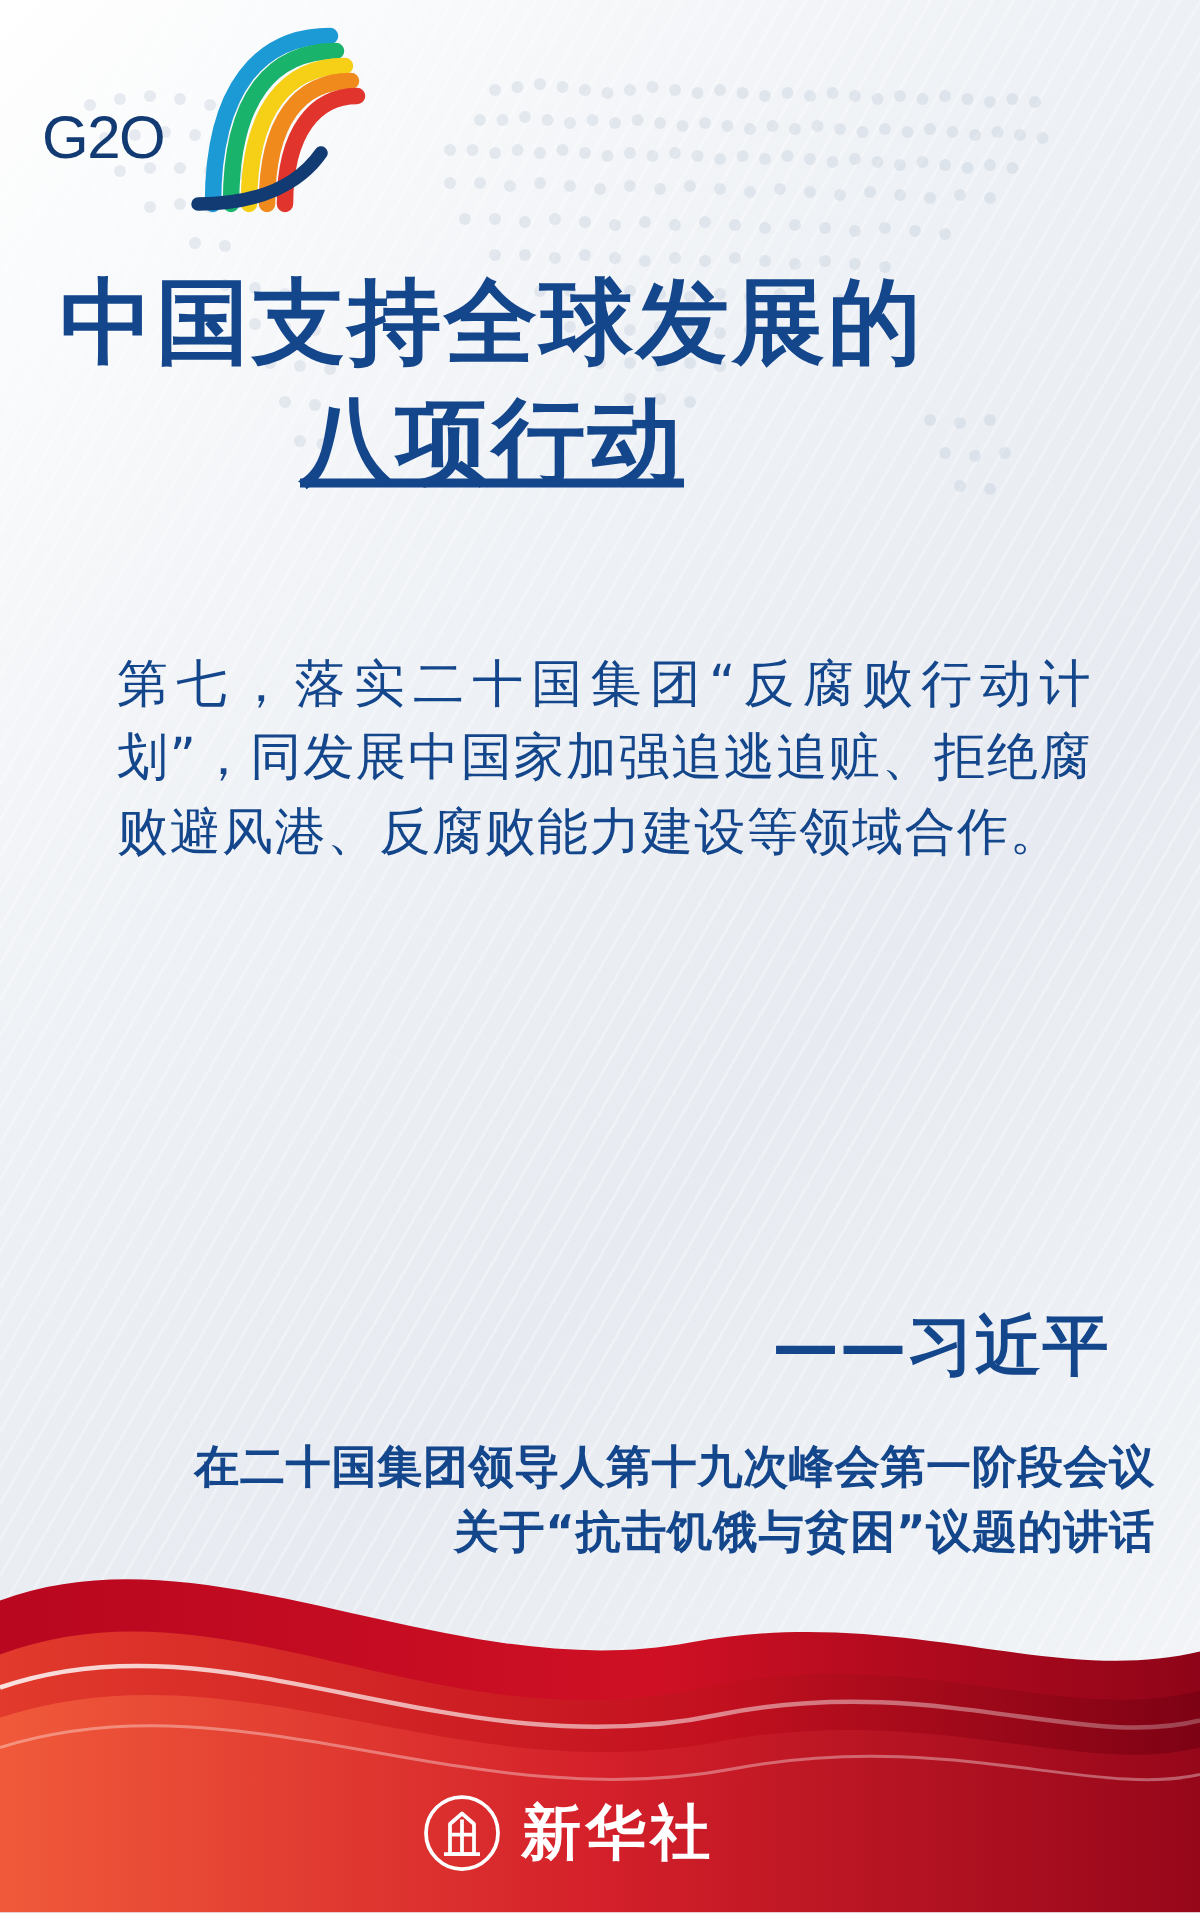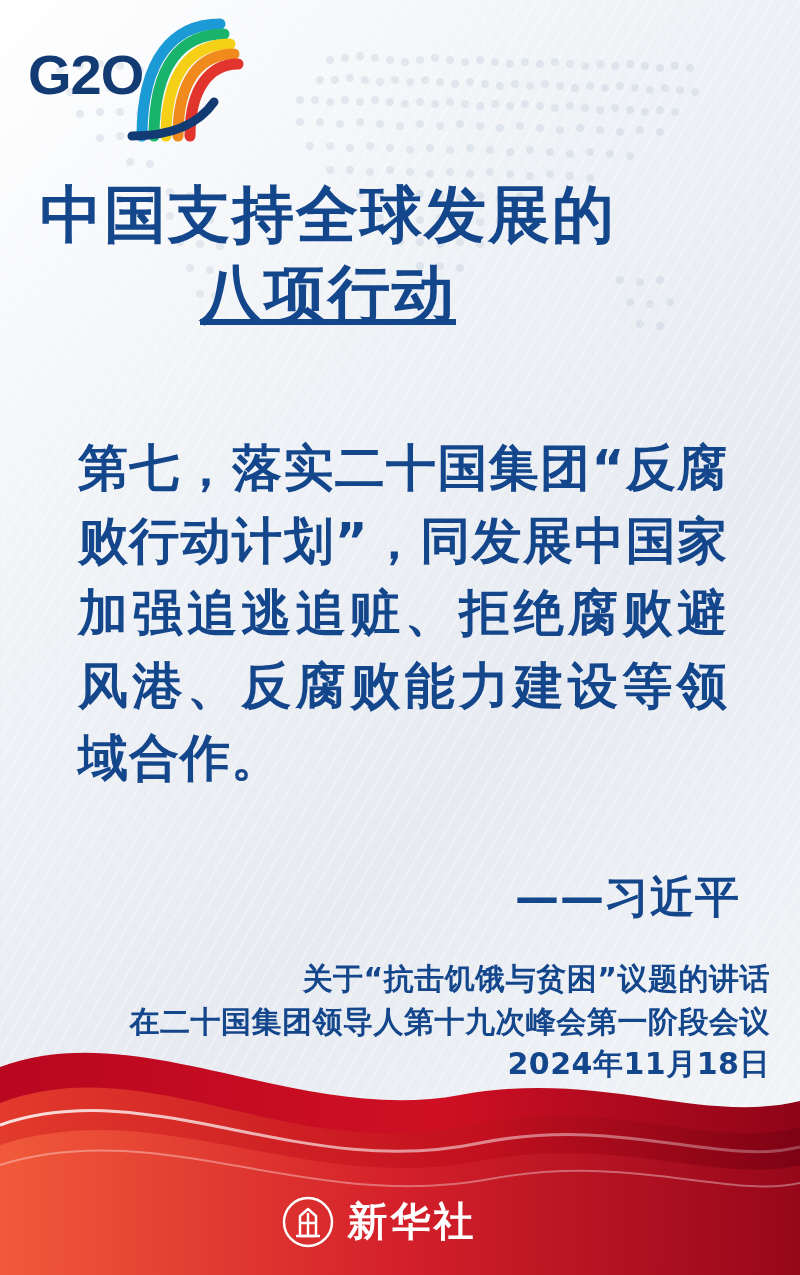--- a/index.html
+++ b/index.html
@@ -53,23 +53,23 @@
   .logo {
     position: absolute;
     top: 18px;
     left: 24px;
     width: 220px;
     height: 120px;
   }
   .logo-text {
     position: absolute;
     left: 4px;
-    top: 24px;
-    font-size: 56px;
-    font-weight: bold;
+    top: 52px;
+    font-size: 40px;
+    font-weight: normal;
     letter-spacing: -1px;
     color: #123b73;
     font-family: "Liberation Sans", sans-serif;
   }
 
   
   .headline {
     position: absolute;
     top: 175px;
     left: 0;
@@ -84,22 +84,22 @@
   }
   .headline .l2 { display: block; text-decoration: underline; }
 
   
   .quote {
     position: absolute;
     top: 432px;
     left: 78px;
     width: 650px;
     color: #14468c;
-    font-size: 50px;
-    font-weight: bold;
+    font-size: 34px;
+    font-weight: normal;
     line-height: 1.45;
     letter-spacing: 1px;
     text-align: justify;
     font-family: "DejaVu Sans", "Liberation Sans", sans-serif;
   }
 
   
   .attribution {
     position: absolute;
     top: 868px;
@@ -394,23 +394,22 @@
   <div class="headline">
     <span>中国支持全球发展的</span>
     <span class="l2">八项行动</span>
   </div>
 
   <div class="quote">第七，落实二十国集团“反腐败行动计划”，同发展中国家加强追逃追赃、拒绝腐败避风港、反腐败能力建设等领域合作。</div>
 
   <div class="attribution">——习近平</div>
 
   <div class="source">
+    <div>在二十国集团领导人第十九次峰会第一阶段会议</div>
     <div>关于“抗击饥饿与贫困”议题的讲话</div>
-    <div>在二十国集团领导人第十九次峰会第一阶段会议</div>
-    <div>2024年11月18日</div>
   </div>
 
   <svg class="footer-wave" viewBox="0 0 800 300" preserveAspectRatio="none">
     <defs>
       <linearGradient id="redA" x1="0" y1="0" x2="1" y2="0">
         <stop offset="0%" stop-color="#b8071f"></stop>
         <stop offset="55%" stop-color="#cf1024"></stop>
         <stop offset="100%" stop-color="#8f0418"></stop>
       </linearGradient>
       <linearGradient id="redB" x1="0" y1="0" x2="1" y2="0">

